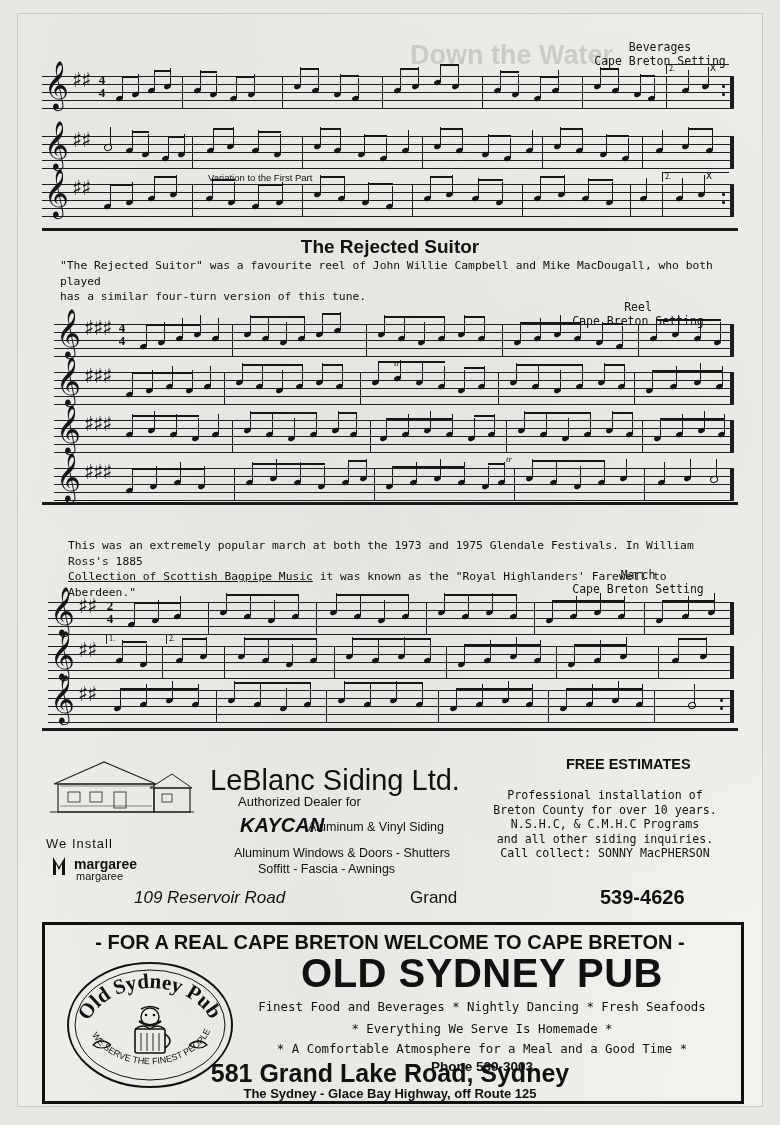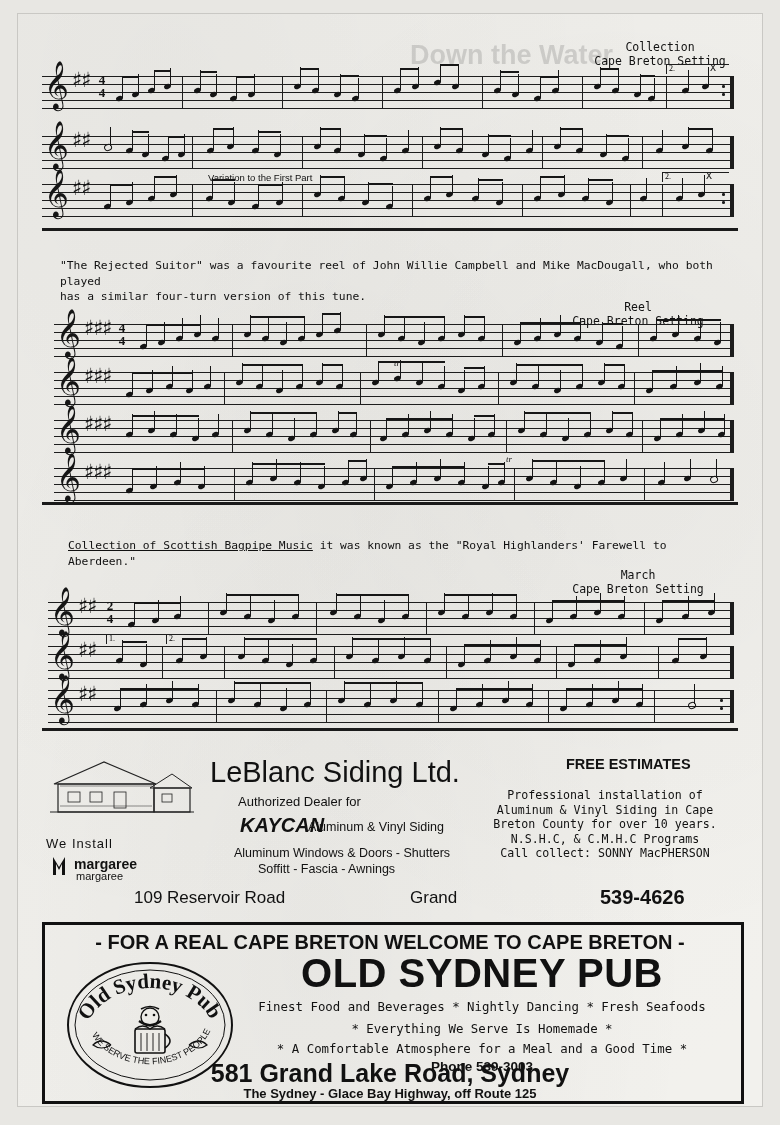--- a/index.html
+++ b/index.html
@@ -102,21 +102,21 @@
 </head>
 <body>
 
 <div class="page">
   <div class="sheet">
     <div class="content">
 
       <div class="ghost" style="left:392px;top:26px;font-size:27px;font-family:'Liberation Sans',sans-serif;">Down the Water</div>
 
       <div class="tune-meta" style="top:26px;width:180px;right:12px;">
-        <div>Collection</div>
+        <div>Beverages</div>
         <div>Cape Breton Setting</div>
       </div>
 
       <div class="system" style="left:24px;top:62px;width:692px;">
         <div class="staff">
           <div class="ln"></div>
             <div class="ln"></div>
             <div class="ln"></div>
             <div class="ln"></div>
             <div class="ln"></div>
@@ -365,20 +365,23 @@
             <div class="stem" style="left:640px;top:-6px;height:20px"></div>
           <div class="note" style="left:656px;top:8px"></div>
             <div class="stem" style="left:662px;top:-9px;height:19px"></div>
           <div class="repdot" style="left:680px;top:9px"></div>
             <div class="repdot" style="left:680px;top:17px"></div>
         </div>
       </div>
 
       <div class="rule" style="left:24px;top:214px;width:696px;height:2.5px;"></div>
 
+      <div style="position:absolute;left:0;top:222px;width:744px;">
+        <div class="tune-title">The Rejected Suitor</div>
+      </div>
 
       <div class="notes-para" style="position:absolute;left:42px;top:244px;width:660px;">
         <div>"The Rejected Suitor" was a favourite reel of John Willie Campbell and Mike MacDougall, who both played</div>
         <div>has a similar four-turn version of this tune.</div>
       </div>
 
       <div class="meta-center" style="position:absolute;left:520px;top:286px;width:200px;">
         <div>Reel</div>
         <div>Cape Breton Setting</div>
       </div>
@@ -694,20 +697,21 @@
             <div class="stem" style="left:636px;top:-9px;height:19px"></div>
           <div class="note open" style="left:656px;top:8px"></div>
             <div class="stem" style="left:662px;top:-9px;height:19px"></div>
         </div>
       </div>
 
       <div class="rule" style="left:24px;top:488px;width:696px;height:2.5px;"></div>
 
 
       <div class="notes-para" style="position:absolute;left:50px;top:524px;width:650px;">
+        <div>This was an extremely popular march at both the 1973 and 1975 Glendale Festivals. In William Ross's 1885</div>
         <div><span class="u">Collection of Scottish Bagpipe Music</span> it was known as the "Royal Highlanders' Farewell to Aberdeen."</div>
       </div>
 
       <div class="meta-center" style="position:absolute;left:520px;top:554px;width:200px;">
         <div>March</div>
         <div>Cape Breton Setting</div>
       </div>
 
       <div class="system" style="left:30px;top:588px;width:686px;">
         <div class="staff">
@@ -933,21 +937,21 @@
           <polygon points="104,30 126,16 146,30" fill="none" stroke="#222" stroke-width="1"></polygon>
           <rect x="22" y="34" width="12" height="10" fill="none" stroke="#222" stroke-width="0.8"></rect>
           <rect x="44" y="34" width="12" height="10" fill="none" stroke="#222" stroke-width="0.8"></rect>
           <rect x="68" y="34" width="12" height="16" fill="none" stroke="#222" stroke-width="0.8"></rect>
           <rect x="116" y="36" width="10" height="8" fill="none" stroke="#222" stroke-width="0.8"></rect>
           <line x1="4" y1="54" x2="148" y2="54" stroke="#222" stroke-width="1"></line>
           <line x1="14" y1="28" x2="106" y2="28" stroke="#222" stroke-width="0.5"></line>
           <line x1="14" y1="48" x2="106" y2="48" stroke="#222" stroke-width="0.5"></line>
         </svg>
 
-        <div class="leblanc-title" style="position:absolute;left:168px;top:16px;">LeBlanc Siding Ltd.</div>
+        <div class="leblanc-title" style="position:absolute;left:168px;top:24px;">LeBlanc Siding Ltd.</div>
         <div class="free-est" style="position:absolute;left:524px;top:16px;">FREE ESTIMATES</div>
 
         <div class="lb-sub" style="position:absolute;left:196px;top:54px;">Authorized Dealer for</div>
         <div class="kaycan" style="position:absolute;left:198px;top:74px;">KAYCAN</div>
         <div class="lb-small" style="position:absolute;left:266px;top:80px;">Aluminum &amp; Vinyl Siding</div>
 
         <div class="weinstall" style="position:absolute;left:4px;top:96px;">We Install</div>
 
         <div style="position:absolute;left:10px;top:118px;">
           <svg width="22" height="22" viewBox="0 0 22 22" style="position:absolute;left:0;top:-3px;">
@@ -955,27 +959,27 @@
           </svg>
           <div class="margaree" style="position:absolute;left:22px;top:-2px;">margaree</div>
           <div style="position:absolute;left:24px;top:12px;font-size:11px;color:#111;">margaree</div>
         </div>
 
         <div class="lb-small" style="position:absolute;left:192px;top:106px;">Aluminum Windows &amp; Doors - Shutters</div>
         <div class="lb-small" style="position:absolute;left:216px;top:122px;">Soffitt - Fascia - Awnings</div>
 
         <div class="lb-right" style="position:absolute;left:430px;top:48px;width:266px;">
           <div>Professional installation of</div>
-          <div>Aluminum &amp; Vinyl Siding in Cape</div>
           <div>Breton County for over 10 years.</div>
           <div>N.S.H.C, &amp; C.M.H.C Programs</div>
+          <div>and all other siding inquiries.</div>
           <div>Call collect: SONNY MacPHERSON</div>
         </div>
 
-        <div class="lb-addr" style="position:absolute;left:92px;top:148px;">109 Reservoir Road</div>
+        <div class="lb-addr" style="position:absolute;left:92px;top:148px;font-style:italic;">109 Reservoir Road</div>
         <div class="lb-addr" style="position:absolute;left:368px;top:148px;">Grand</div>
         <div class="lb-phone" style="position:absolute;left:558px;top:146px;">539-4626</div>
       </div>
 
       <div class="ad-pub">
         <div class="pub-banner" style="position:absolute;left:0;top:6px;width:690px;">- FOR A REAL CAPE BRETON WELCOME TO CAPE BRETON -</div>
 
         <div style="position:absolute;left:10px;top:32px;width:190px;height:136px;">
           <svg width="190" height="136" viewBox="0 0 190 136">
             <ellipse cx="95" cy="68" rx="82" ry="62" fill="none" stroke="#111" stroke-width="2"></ellipse>

